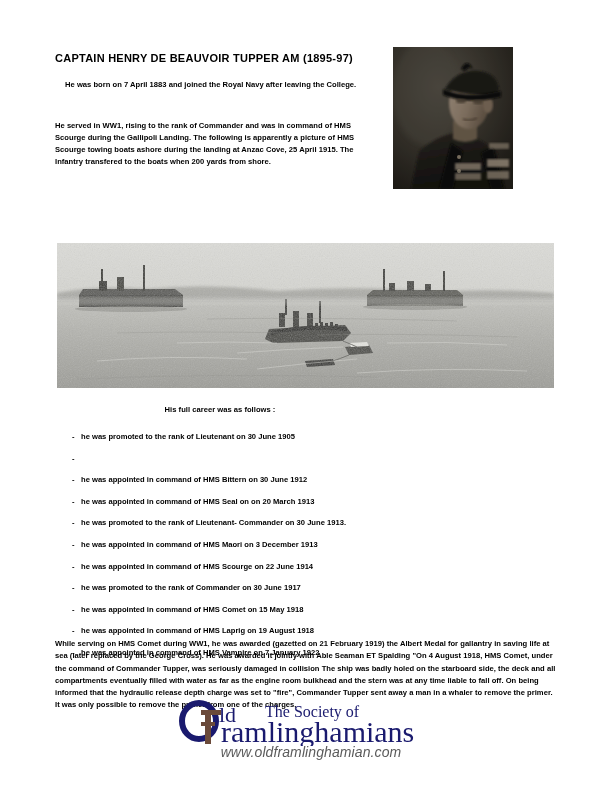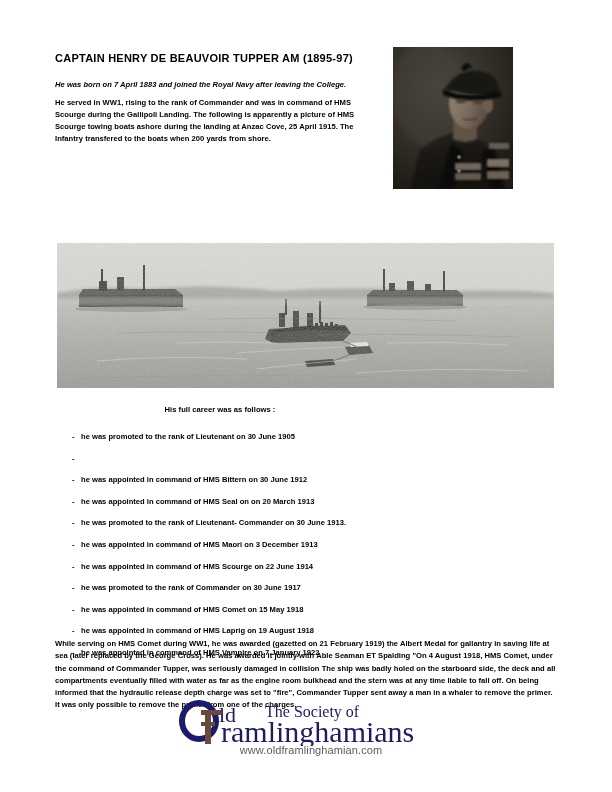--- a/index.html
+++ b/index.html
@@ -33,28 +33,27 @@
   }
   .para {
     position: absolute;
     color: #000000;
     font-size: 7.6px;
     font-weight: bold;
     line-height: 1.58;
     letter-spacing: 0.02px;
   }
   .para-intro {
-    left: 55px;
+    left: 65px;
     top: 79px;
     width: 318px;
-    font-style: italic;
   }
   .para-ww1 {
     left: 55px;
-    top: 97px;
+    top: 120px;
     width: 312px;
   }
   .para-career-lead {
     left: 55px;
     top: 404px;
     width: 330px;
     text-align: center;
   }
   .para-closing {
     left: 55px;
@@ -126,23 +125,24 @@
     width: 280px;
     height: 62px;
   }
   .logo svg { display: block; }
   .logo-url {
     position: absolute;
     left: 0;
     top: 44px;
     width: 280px;
     text-align: center;
-    font-size: 11px;
+    font-size: 14px;
     color: #5b5b5b;
     letter-spacing: 0.1px;
+    font-style: italic;
   }
 </style>
 </head>
 <body>
 
 <div class="page">
 
   <div class="doc-title">CAPTAIN HENRY DE BEAUVOIR TUPPER AM (1895-97)</div>
 
   <div class="para para-intro">He was born on 7 April 1883 and joined the Royal Navy after leaving the College.</div>

